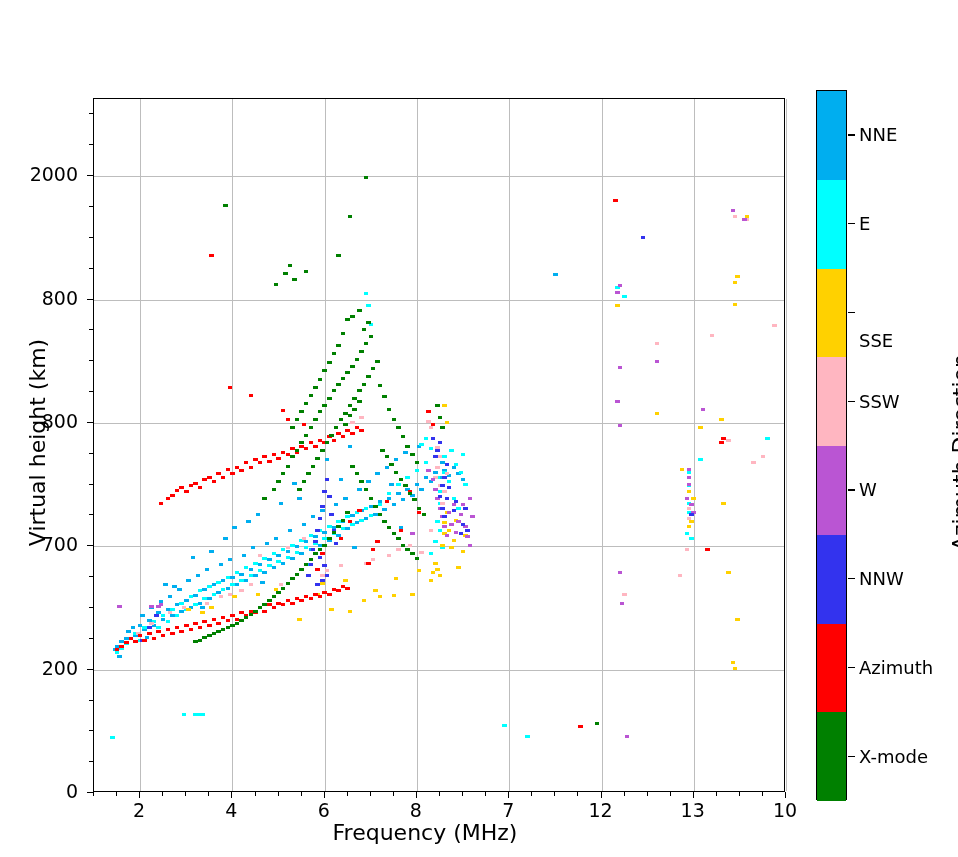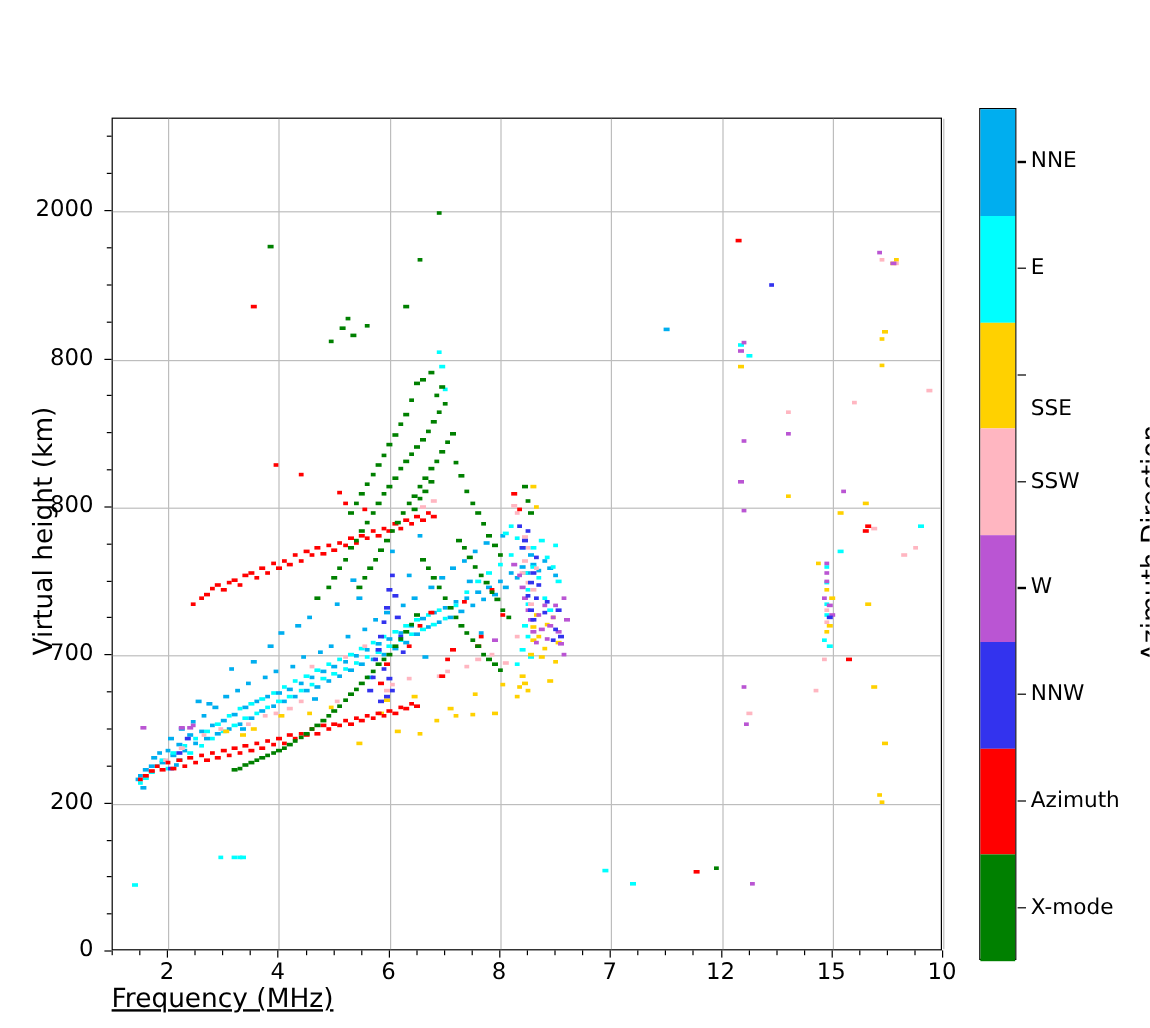--- a/index.html
+++ b/index.html
@@ -22,22 +22,22 @@
   .pt{position:absolute;}
 
   
   .tick-x{position:absolute;width:1px;height:6px;background:#000;top:792px;}
   .tick-x.minor{height:4px;}
   .tick-y{position:absolute;height:1px;width:6px;background:#000;left:87px;}
   .tick-y.minor{width:4px;left:89px;}
   .lbl-x{position:absolute;font-size:19px;color:#000;top:799px;text-align:center;width:60px;}
   .lbl-y{position:absolute;font-size:19px;color:#000;text-align:right;width:60px;left:18px;}
 
-  #xlabel{position:absolute;left:93px;top:820px;width:692px;
-          font-size:22px;color:#000;text-decoration:underline;}
+  #xlabel{position:absolute;left:79px;top:820px;width:692px;text-align:center;
+          font-size:22px;color:#000;}
   #ylabel{position:absolute;left:-113px;top:430px;width:300px;text-align:center;
           font-size:22px;color:#000;transform:rotate(-90deg);transform-origin:50% 50%;}
 
   
   #cbar{position:absolute;left:816px;top:90px;width:31px;height:710px;
         border:1.4px solid #000;box-sizing:border-box;}
   .cseg{position:absolute;left:0;width:100%;}
   .ctick{position:absolute;left:848px;width:7px;height:1.4px;background:#000;}
   .clbl{position:absolute;left:859px;font-size:18px;color:#000;white-space:nowrap;
         transform:translateY(-50%);}
@@ -787,21 +787,21 @@
       <div class="tick-x minor" style="left: 715.8px;"></div>
       <div class="tick-x minor" style="left: 738.9px;"></div>
       <div class="tick-x minor" style="left: 761.9px;"></div>
       <div class="tick-x" style="left: 785px;"></div>
       <div class="lbl-x" style="left: 109.1px;">2</div>
       <div class="lbl-x" style="left: 201.4px;">4</div>
       <div class="lbl-x" style="left: 293.7px;">6</div>
       <div class="lbl-x" style="left: 385.9px;">8</div>
       <div class="lbl-x" style="left: 478.2px;">7</div>
       <div class="lbl-x" style="left: 570.5px;">12</div>
-      <div class="lbl-x" style="left: 662.7px;">15</div>
+      <div class="lbl-x" style="left: 662.7px;">13</div>
       <div class="lbl-x" style="left: 755px;">10</div>
       <div class="tick-y" style="top: 792px;"></div>
       <div class="tick-y minor" style="top: 761.2px;"></div>
       <div class="tick-y minor" style="top: 730.3px;"></div>
       <div class="tick-y minor" style="top: 699.5px;"></div>
       <div class="tick-y" style="top: 668.6px;"></div>
       <div class="tick-y minor" style="top: 637.8px;"></div>
       <div class="tick-y minor" style="top: 606.9px;"></div>
       <div class="tick-y minor" style="top: 576.1px;"></div>
       <div class="tick-y" style="top: 545.2px;"></div>

